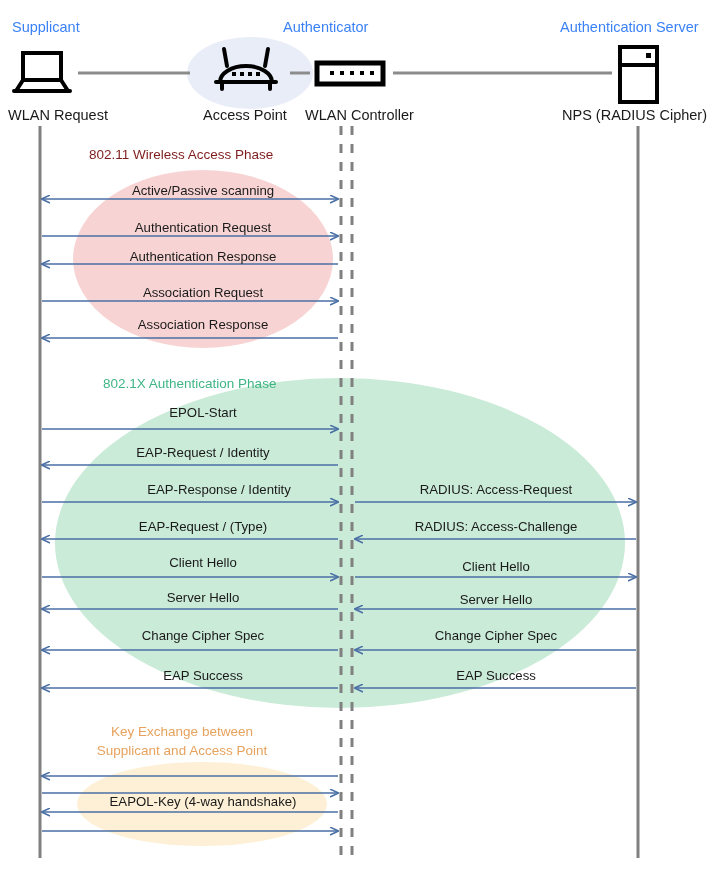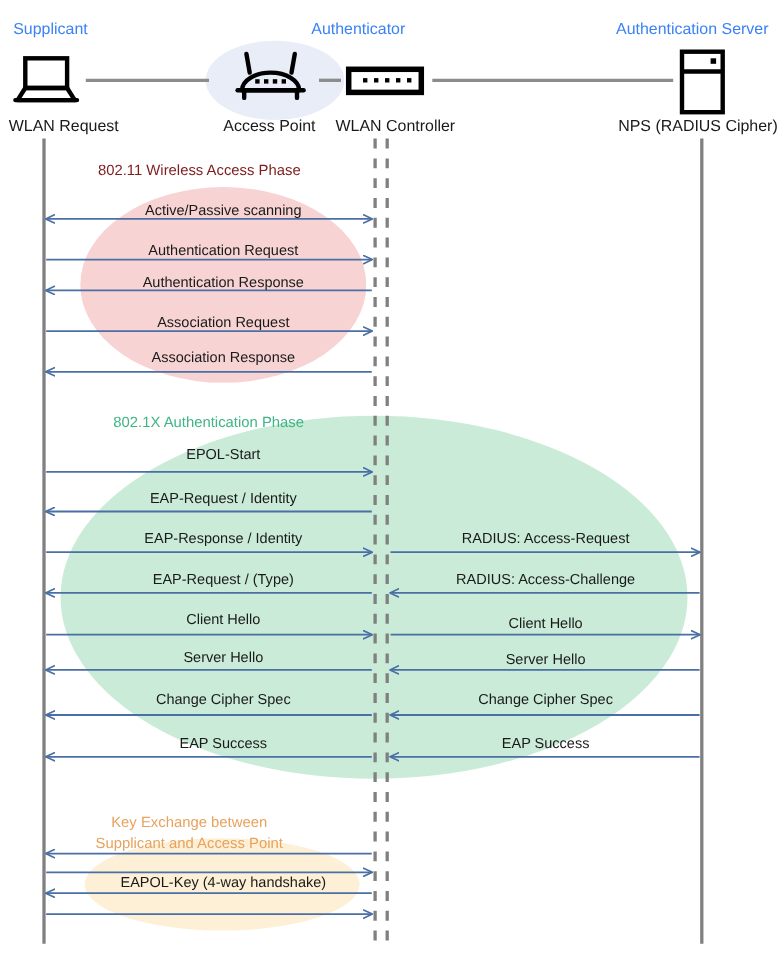--- a/index.html
+++ b/index.html
@@ -161,34 +161,34 @@
   <div class="hdr-title" style="left:259px; top:19px;margin-left:24px;">Authenticator</div>
   <div class="hdr-title" style="left:560px; top:19px;">Authentication Server</div>
 
   <div class="dev-label" style="left:8px; top:107px;">WLAN Request</div>
   <div class="dev-label" style="left:203px; top:107px;">Access Point</div>
   <div class="dev-label" style="left:305px; top:107px;">WLAN Controller</div>
   <div class="dev-label" style="left:562px; top:107px;">NPS (RADIUS Cipher)</div>
 
   <div class="phase-label phase-red" style="left:89px; top:147px;">802.11 Wireless Access Phase</div>
   <div class="phase-label phase-green" style="left:103px; top:376px;">802.1X Authentication Phase</div>
-  <div class="phase-label phase-orange" style="left:172px; top:722px; transform:translateX(-50%);margin-top:16px;">
+  <div class="phase-label phase-orange" style="left:182px; top:722px; transform:translateX(-50%);">
     <div>Key Exchange between</div>
     <div>Supplicant and Access Point</div>
   </div>
 
   <div class="msg" style="left:203px; top:183px;">Active/Passive scanning</div>
   <div class="msg" style="left:203px; top:220px;">Authentication Request</div>
   <div class="msg" style="left:203px; top:249px;">Authentication Response</div>
   <div class="msg" style="left:203px; top:285px;">Association Request</div>
   <div class="msg" style="left:203px; top:317px;">Association Response</div>
 
   <div class="msg" style="left:203px; top:405px;">EPOL-Start</div>
   <div class="msg" style="left:203px; top:445px;">EAP-Request / Identity</div>
-  <div class="msg" style="left:203px; top:482px;text-align:center;">EAP-Response / Identity</div>
+  <div class="msg" style="left:219px; top:482px;text-align:center;">EAP-Response / Identity</div>
   <div class="msg" style="left:203px; top:519px;">EAP-Request / (Type)</div>
   <div class="msg" style="left:203px; top:555px;">Client Hello</div>
   <div class="msg" style="left:203px; top:590px;">Server Hello</div>
   <div class="msg" style="left:203px; top:628px;">Change Cipher Spec</div>
   <div class="msg" style="left:203px; top:668px;">EAP Success</div>
 
   <div class="msg" style="left:496px; top:482px;">RADIUS: Access-Request</div>
   <div class="msg" style="left:496px; top:519px;">RADIUS: Access-Challenge</div>
   <div class="msg" style="left:496px; top:559px;">Client Hello</div>
   <div class="msg" style="left:496px; top:592px;">Server Hello</div>

